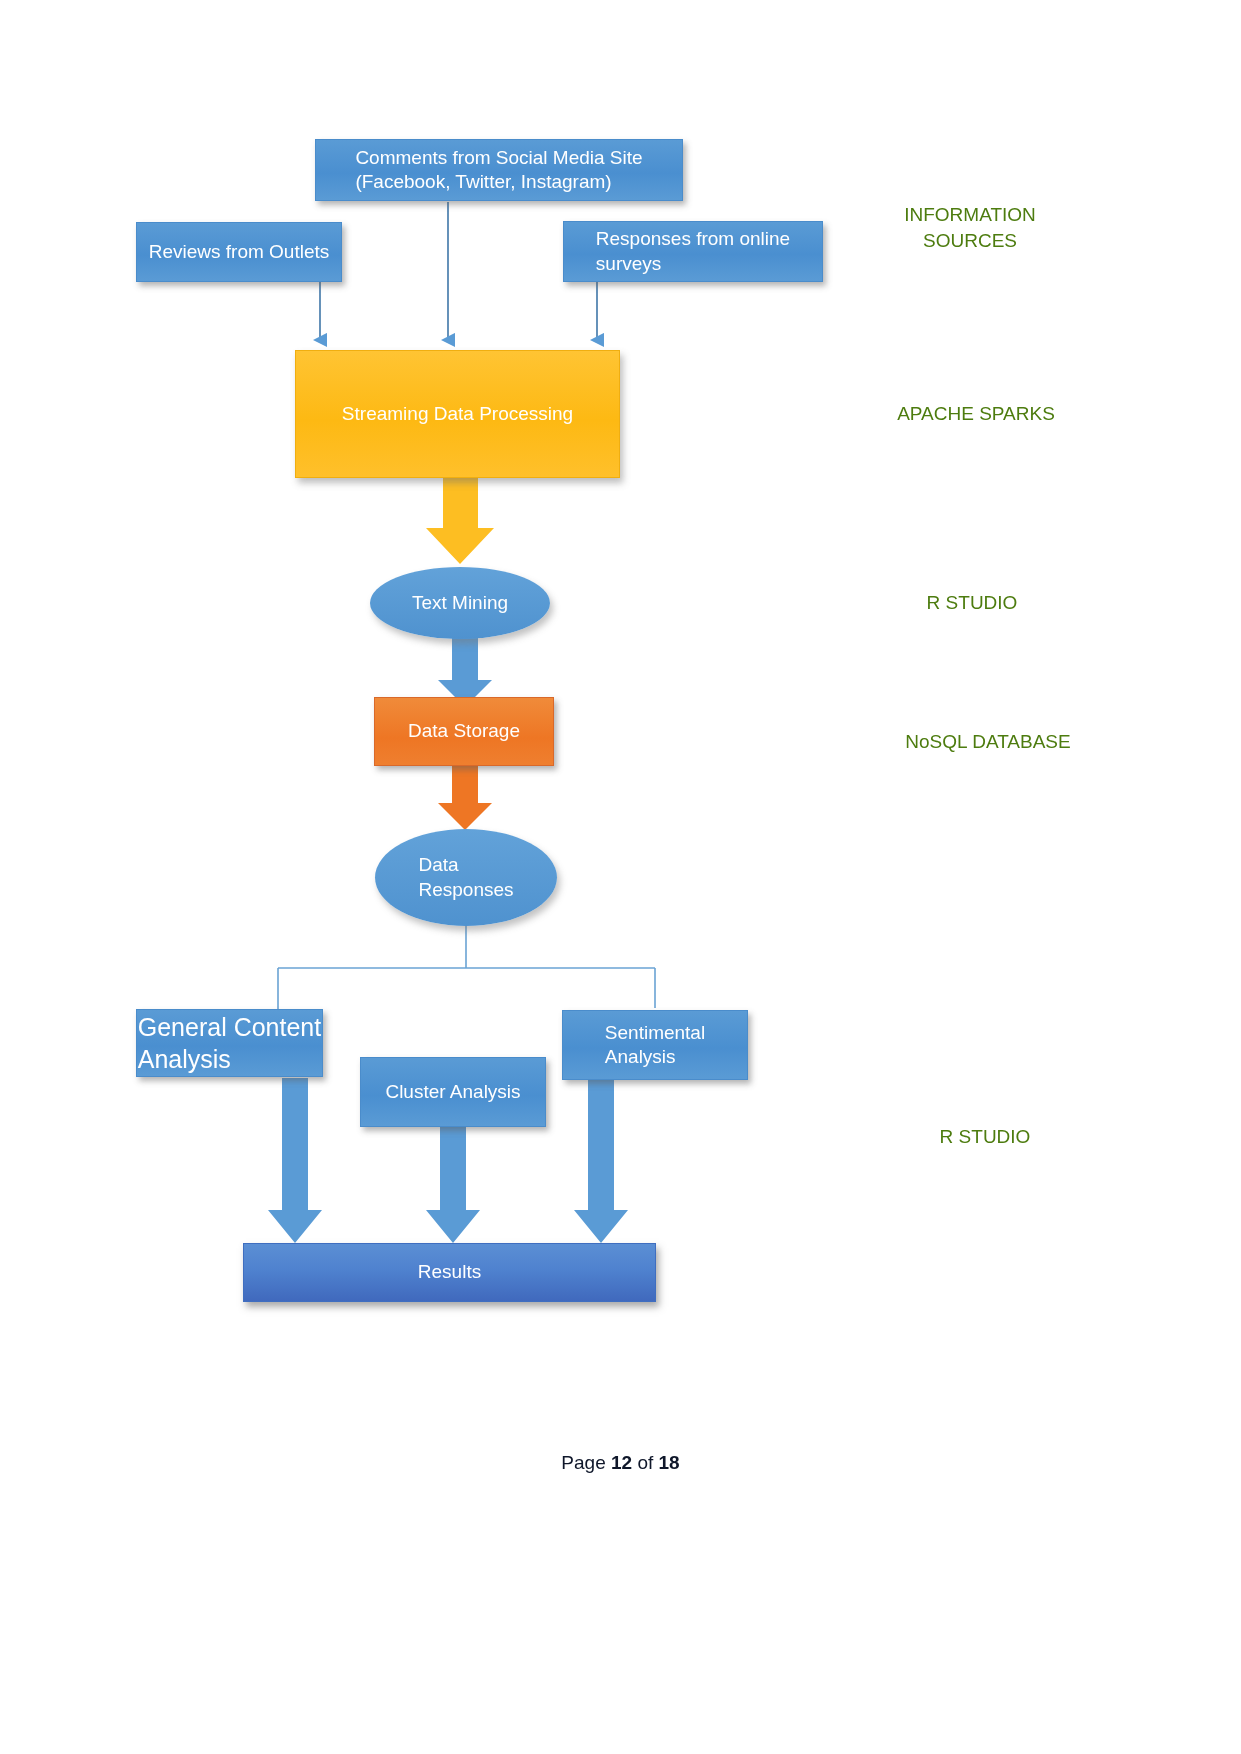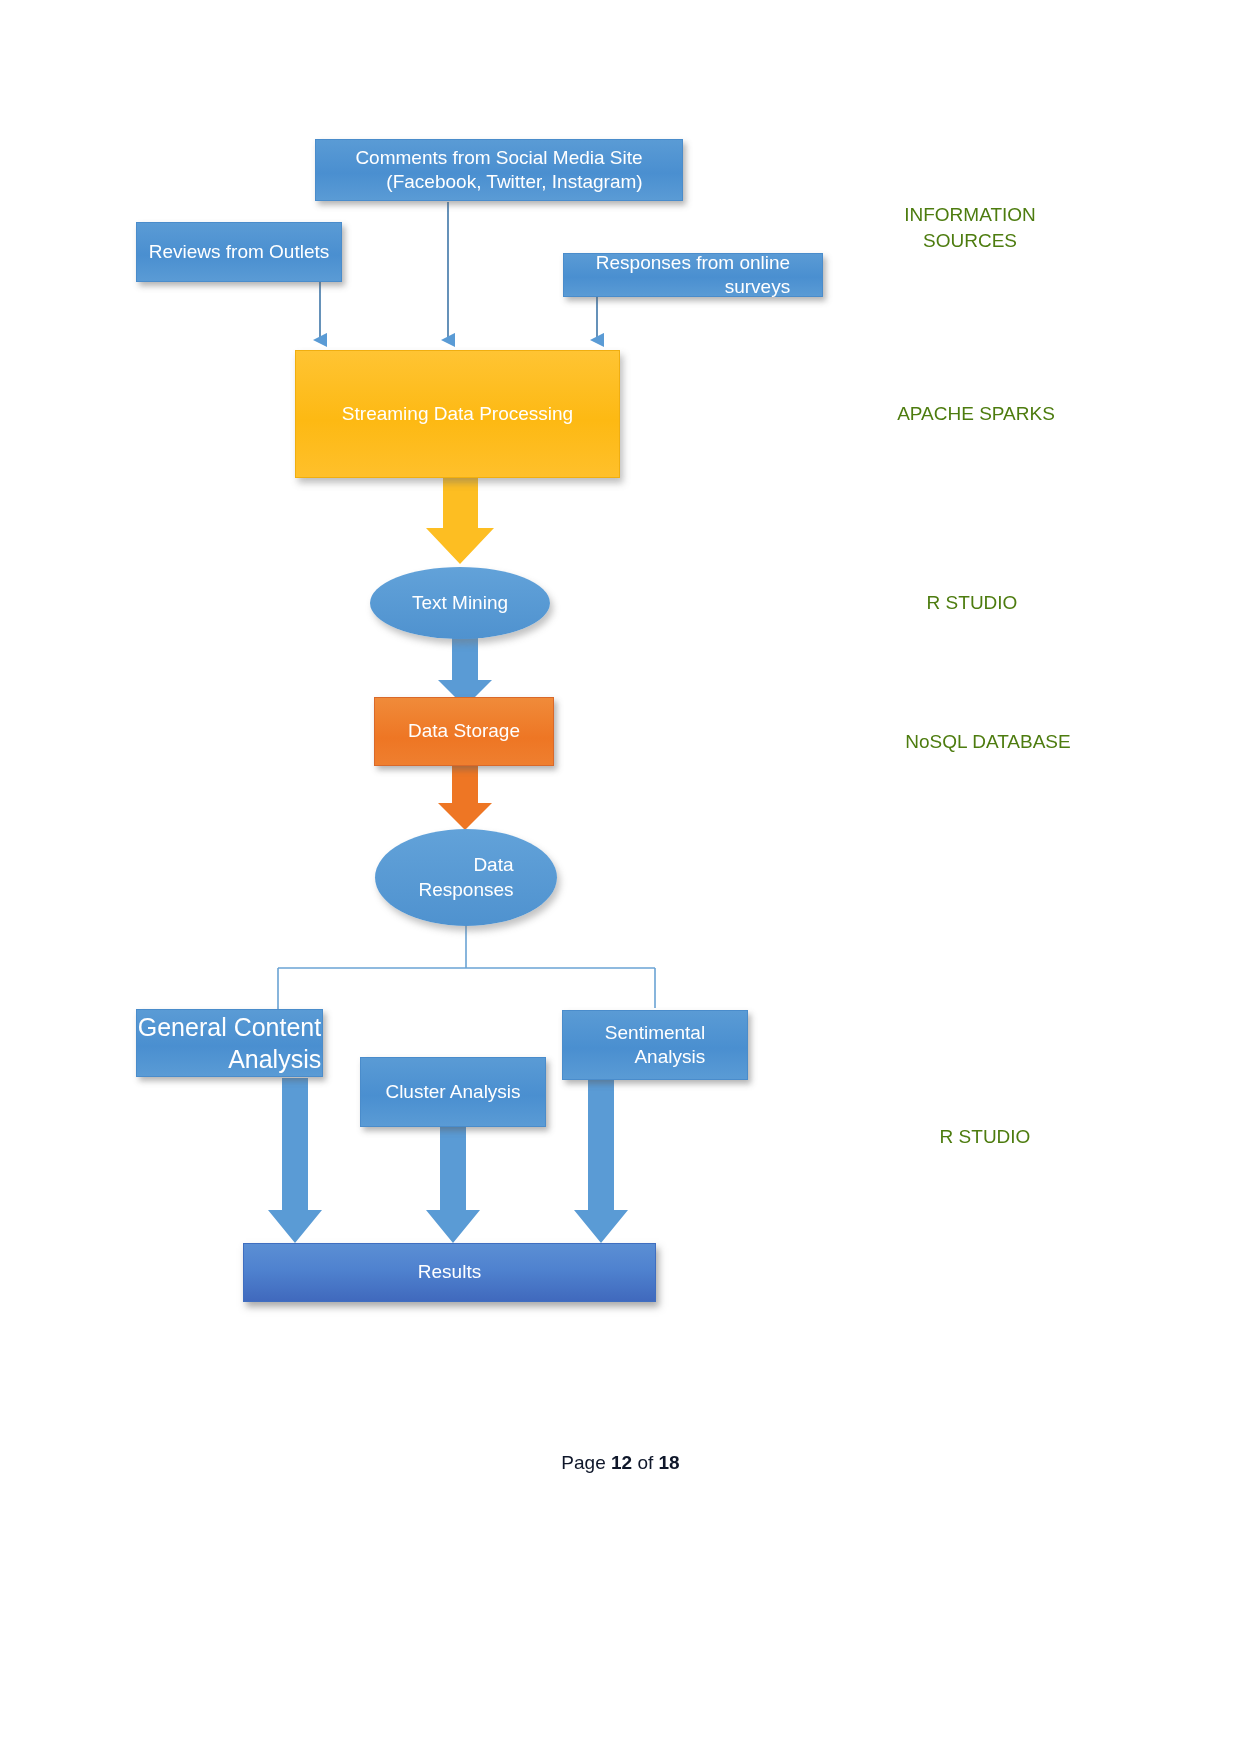--- a/index.html
+++ b/index.html
@@ -19,21 +19,21 @@
     left: 0; top: 0;
     width: 1241px;
     height: 1754px;
   }
   .node {
     position: absolute;
     box-sizing: border-box;
     display: flex;
     align-items: center;
     justify-content: center;
-    text-align: right;
+    text-align: left;
     color: #ffffff;
     line-height: 1.28;
     white-space: pre-line;
     z-index: 5;
   }
   .box-blue {
     background: #4e93d0;
     background: linear-gradient(180deg, #5a9bd5 0%, #4a8fd0 55%, #5a9bd5 100%);
     box-shadow: 3px 4px 6px rgba(90,90,90,0.45);
     border: 1px solid #4a8ccb;
@@ -143,21 +143,21 @@
     <g>
       <path d="M588,1080 L614,1080 L614,1210 L628,1210 L601,1243 L574,1210 L588,1210 Z" fill="#5a9bd5" stroke="none"></path>
     </g>
   </svg>
 
   <div class="node box-blue" style="left:315px; top:139px; width:368px; height:62px; font-size:19px;">Comments from Social Media Site
 (Facebook, Twitter, Instagram)</div>
 
   <div class="node box-blue" style="left:136px; top:222px; width:206px; height:60px; font-size:19px;">Reviews from Outlets</div>
 
-  <div class="node box-blue" style="left:563px; top:221px; width:260px; height:44px; font-size:19px;margin-top:32px;">Responses from online
+  <div class="node box-blue" style="left:563px; top:221px; width:260px; height:61px; font-size:19px;">Responses from online
 surveys</div>
 
   <div class="node box-amber" style="left:295px; top:350px; width:325px; height:128px; font-size:19px;">Streaming Data Processing</div>
 
   <div class="node box-orange" style="left:374px; top:697px; width:180px; height:69px; font-size:19px;">Data Storage</div>
 
   <div class="node ellipse" style="left:370px; top:567px; width:180px; height:72px; font-size:19px;">Text Mining</div>
 
   <div class="node ellipse" style="left:375px; top:829px; width:182px; height:97px; font-size:19px;">Data
 Responses</div>

